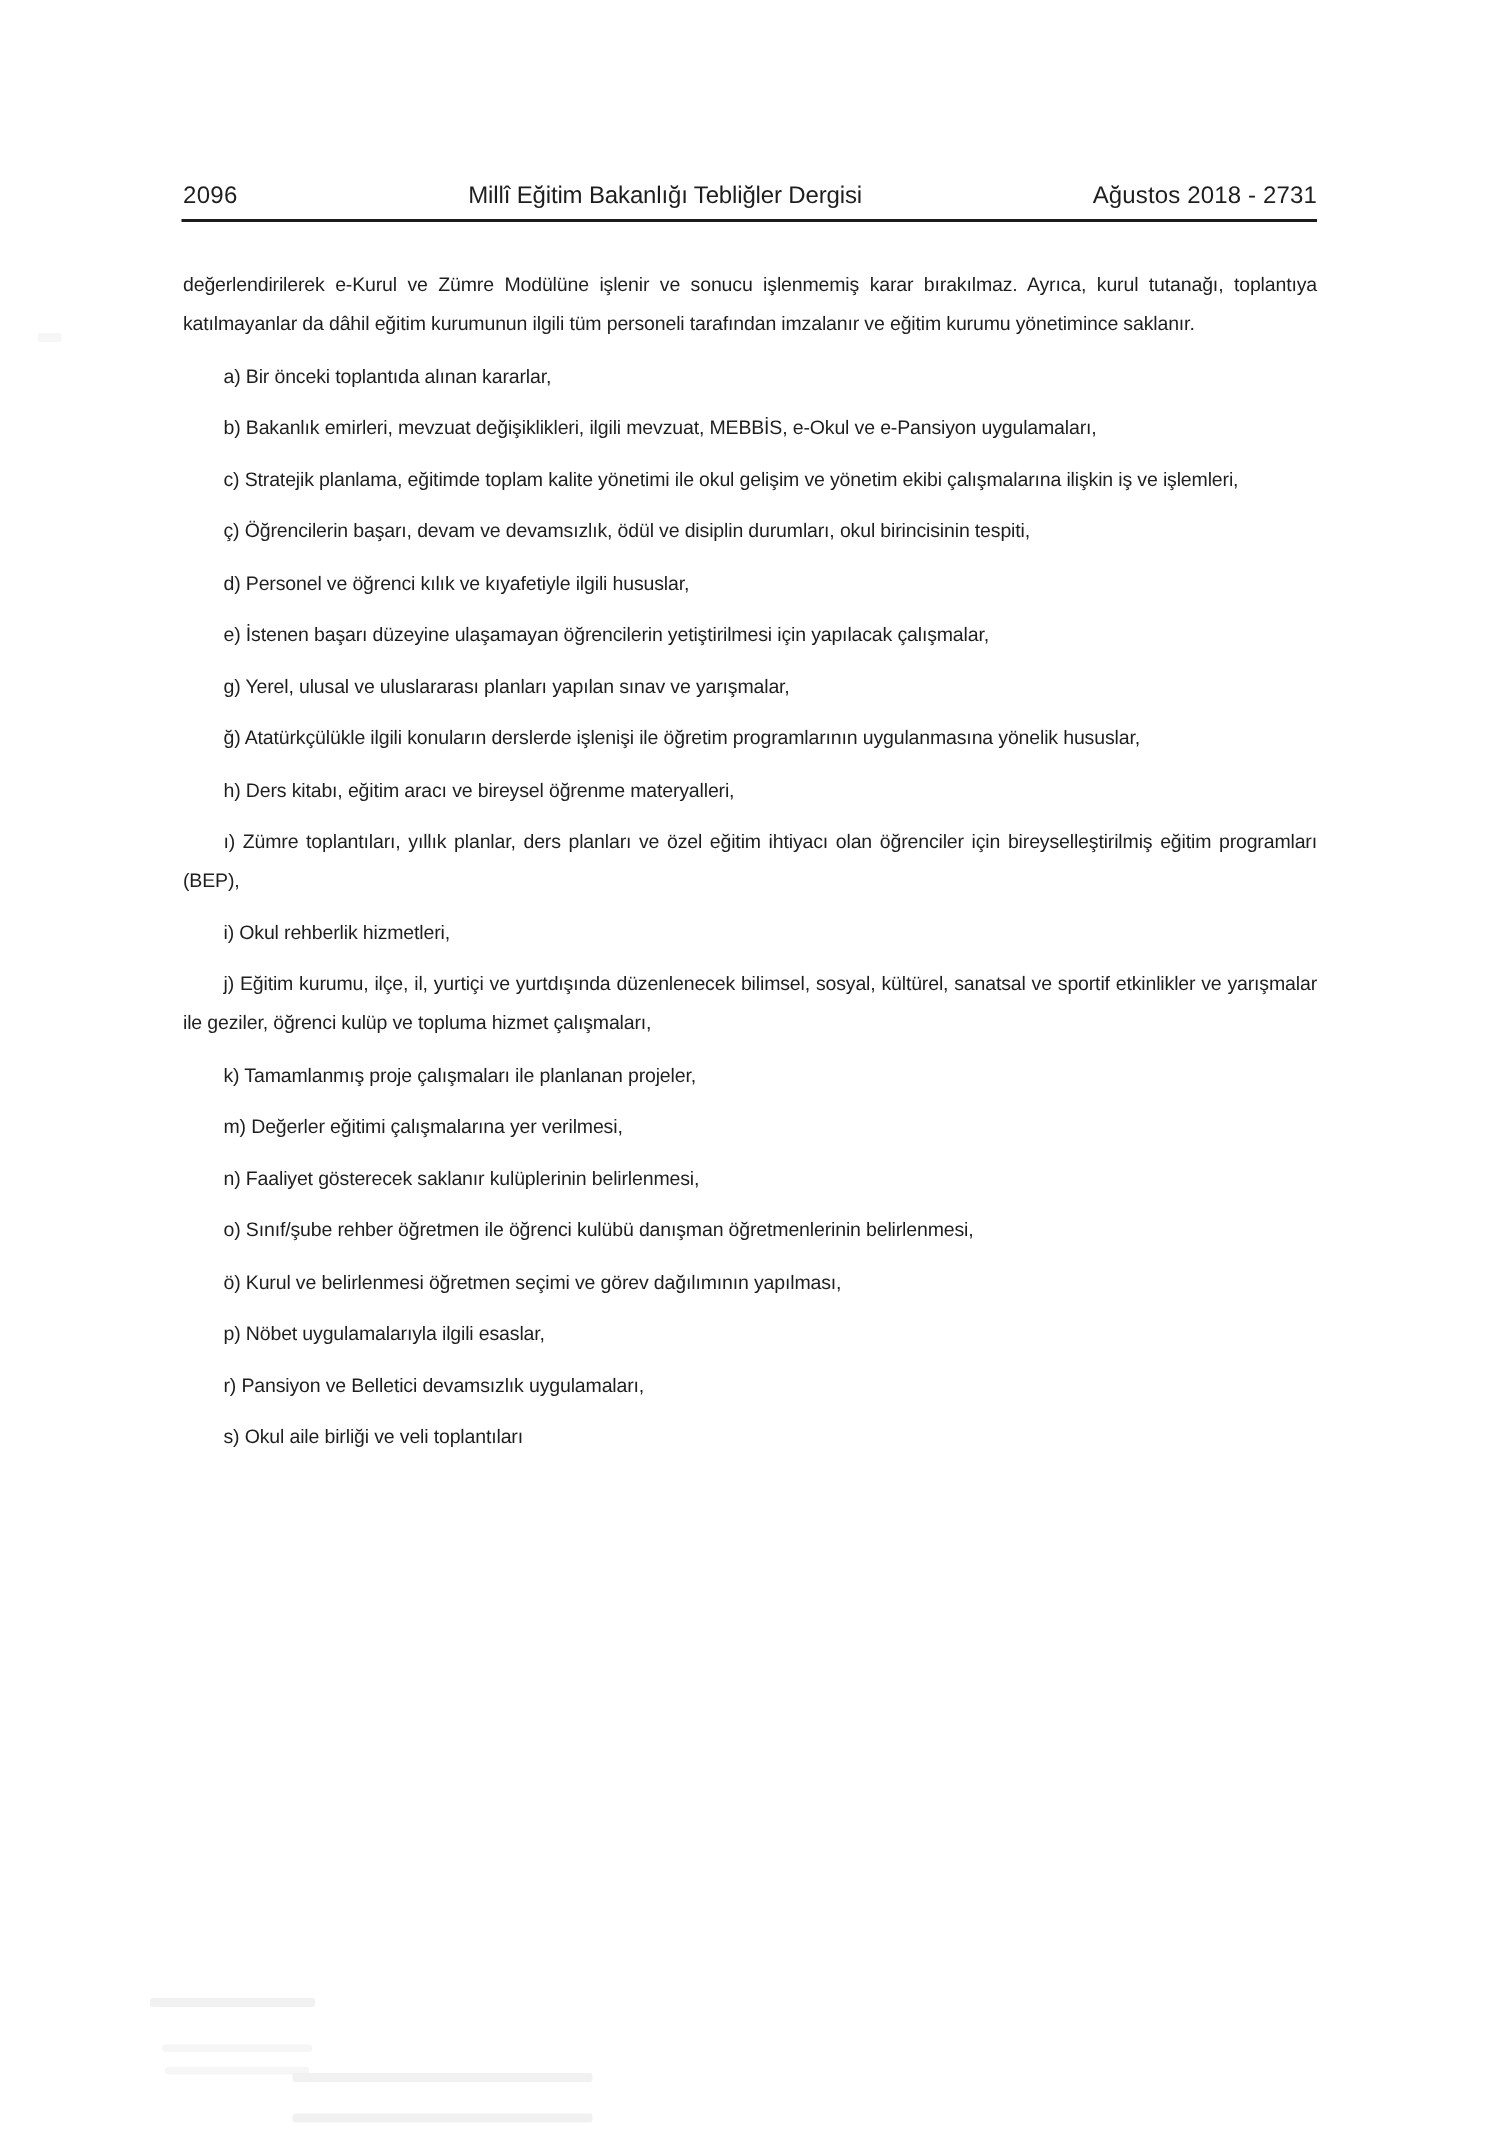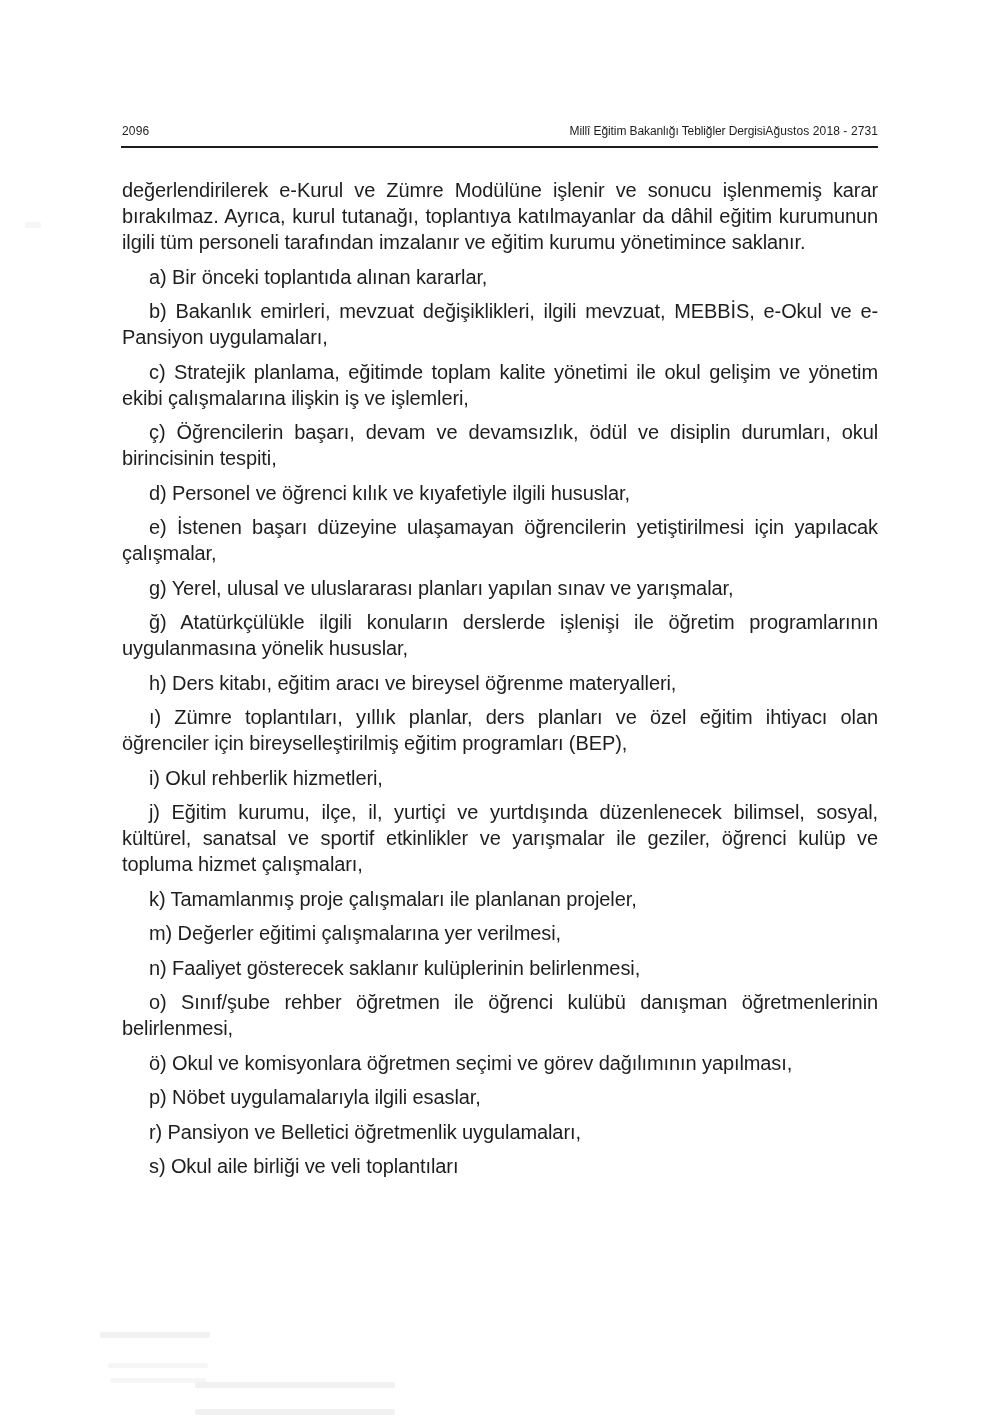--- a/index.html
+++ b/index.html
@@ -20,53 +20,53 @@
     inset: 0;
     background: #ffffff;
   }
   
   .page-header {
     position: absolute;
     top: 119px;
     left: 122px;
     width: 756px;
     height: 24px;
-    font-size: 12px;
+    font-size: 16px;
     line-height: 24px;
     display: flex;
     align-items: flex-start;
   }
   .page-header .page-number {
     flex: 0 0 auto;
     letter-spacing: 0.2px;
   }
   .page-header .journal-title {
     flex: 1 1 auto;
-    text-align: right;
+    text-align: center;
     letter-spacing: -0.1px;
   }
   .page-header .issue-label {
     flex: 0 0 auto;
     letter-spacing: 0.1px;
   }
   .header-rule {
     position: absolute;
     top: 146px;
     left: 121px;
     width: 757px;
     height: 2px;
     background: #1c1c1c;
   }
   
   .doc-body {
     position: absolute;
     top: 177px;
     left: 122px;
     width: 756px;
-    font-size: 20px;
+    font-size: 13px;
     line-height: 26px;
     letter-spacing: -0.1px;
     text-align: justify;
   }
   .doc-body p {
     margin: 0 0 8.5px 0;
     text-indent: 27px;
   }
   .doc-body p.intro-paragraph {
     text-indent: 0;
@@ -106,23 +106,23 @@
     <p>g) Yerel, ulusal ve uluslararası planları yapılan sınav ve yarışmalar,</p>
     <p>ğ) Atatürkçülükle ilgili konuların derslerde işlenişi ile öğretim programlarının uygulanmasına yönelik hususlar,</p>
     <p>h) Ders kitabı, eğitim aracı ve bireysel öğrenme materyalleri,</p>
     <p>ı) Zümre toplantıları, yıllık planlar, ders planları ve özel eğitim ihtiyacı olan öğrenciler için bireyselleştirilmiş eğitim programları (BEP),</p>
     <p>i) Okul rehberlik hizmetleri,</p>
     <p>j) Eğitim kurumu, ilçe, il, yurtiçi ve yurtdışında düzenlenecek bilimsel, sosyal, kültürel, sanatsal ve sportif etkinlikler ve yarışmalar ile geziler, öğrenci kulüp ve topluma hizmet çalışmaları,</p>
     <p>k) Tamamlanmış proje çalışmaları ile planlanan projeler,</p>
     <p>m) Değerler eğitimi çalışmalarına yer verilmesi,</p>
     <p>n) Faaliyet gösterecek saklanır kulüplerinin belirlenmesi,</p>
     <p>o) Sınıf/şube rehber öğretmen ile öğrenci kulübü danışman öğretmenlerinin belirlenmesi,</p>
-    <p>ö) Okul ve komisyonlara öğretmen seçimi ve görev dağılımının yapılması,</p>
+    <p>ö) Kurul ve belirlenmesi öğretmen seçimi ve görev dağılımının yapılması,</p>
     <p>p) Nöbet uygulamalarıyla ilgili esaslar,</p>
-    <p>r) Pansiyon ve Belletici öğretmenlik uygulamaları,</p>
+    <p>r) Pansiyon ve Belletici devamsızlık uygulamaları,</p>
     <p>s) Okul aile birliği ve veli toplantıları</p>
   </div>
 
   <div class="artifact" style="left:100px; top:1332px; width:110px; height:6px;"></div>
   <div class="artifact lighter" style="left:108px; top:1363px; width:100px; height:5px;"></div>
   <div class="artifact lighter" style="left:110px; top:1378px; width:96px;  height:5px;"></div>
   <div class="artifact" style="left:195px; top:1382px; width:200px; height:6px;"></div>
   <div class="artifact" style="left:195px; top:1409px; width:200px; height:6px;"></div>
   <div class="artifact lighter" style="left:25px;  top:222px;  width:16px;  height:6px;"></div>
 

